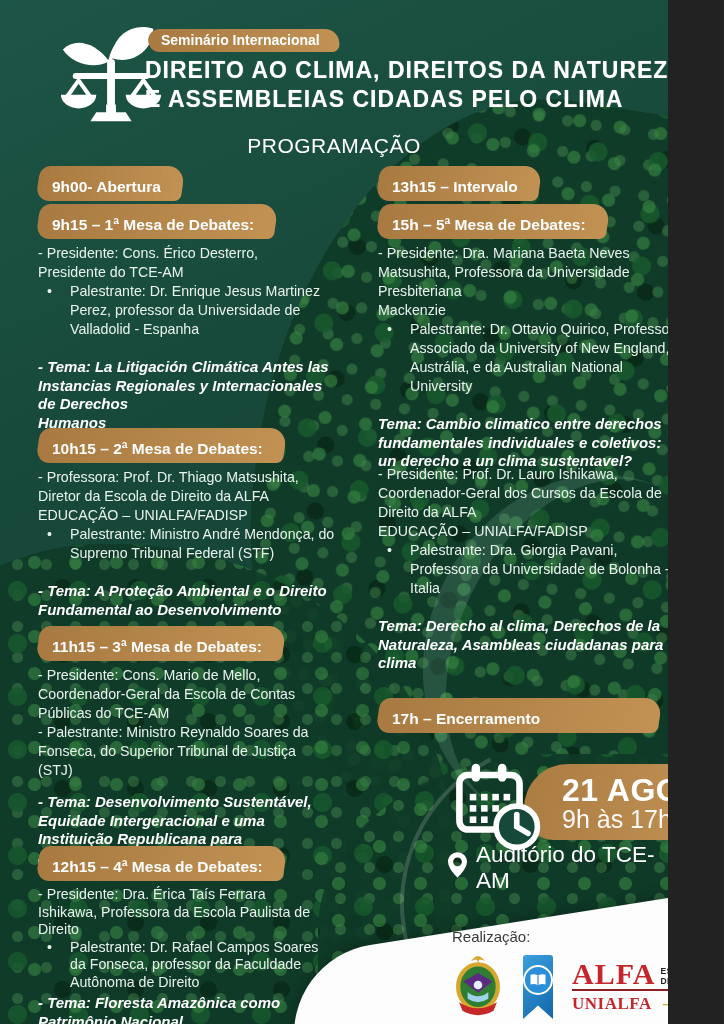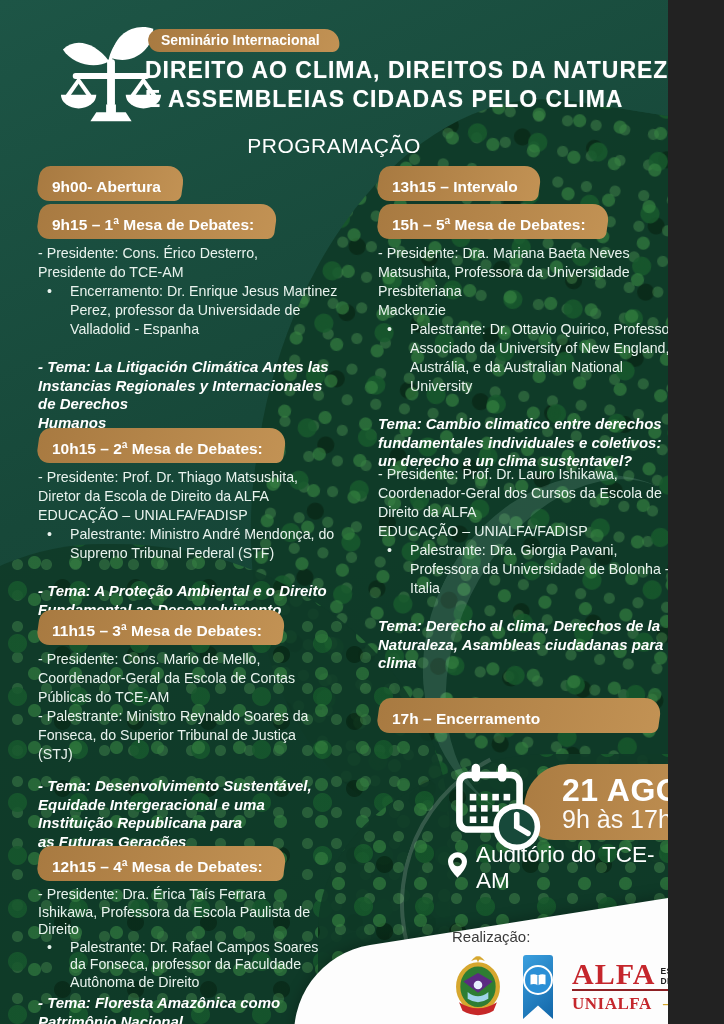--- a/index.html
+++ b/index.html
@@ -136,45 +136,45 @@
   <div class="session col-l" style="top:166px">
     <div class="ribbon">9h00- Abertura</div>
   </div>
 
   <div class="session col-l" style="top:204px">
     <div class="ribbon">9h15 – 1ª Mesa de Debates:</div>
     <div class="body-text">- Presidente: Cons. Érico Desterro,
 Presidente do TCE-AM</div>
     <div class="bullet-row">
       <span class="bullet-dot"></span>
-      <span class="bullet-text">Encerramento: Dr. Enrique Jesus Martinez
+      <span class="bullet-text">Palestrante: Dr. Enrique Jesus Martinez
 Perez, professor da Universidade de
 Valladolid - Espanha</span>
     </div>
     <div class="tema">- Tema: La Litigación Climática Antes las
 Instancias Regionales y Internacionales
 de Derechos
 Humanos</div>
   </div>
 
   <div class="session col-l" style="top:428px">
     <div class="ribbon">10h15 – 2ª Mesa de Debates:</div>
-    <div class="body-text">- Presidente: Prof. Dr. Thiago Matsushita,
+    <div class="body-text">- Professora: Prof. Dr. Thiago Matsushita,
 Diretor da Escola de Direito da ALFA
 EDUCAÇÃO – UNIALFA/FADISP</div>
     <div class="bullet-row">
       <span class="bullet-dot"></span>
       <span class="bullet-text">Palestrante: Ministro André Mendonça, do
 Supremo Tribunal Federal (STF)</span>
     </div>
     <div class="tema">- Tema: A Proteção Ambiental e o Direito
 Fundamental ao Desenvolvimento</div>
   </div>
 
-  <div class="session col-l" style="top:610px">
+  <div class="session col-l" style="top:626px">
     <div class="ribbon">11h15 – 3ª Mesa de Debates:</div>
     <div class="body-text">- Presidente: Cons. Mario de Mello,
 Coordenador-Geral da Escola de Contas
 Públicas do TCE-AM
 - Palestrante: Ministro Reynaldo Soares da
 Fonseca, do Superior Tribunal de Justiça
 (STJ)</div>
     <div class="tema tight">- Tema: Desenvolvimento Sustentável,
 Equidade Intergeracional e uma
 Instituição Republicana para

